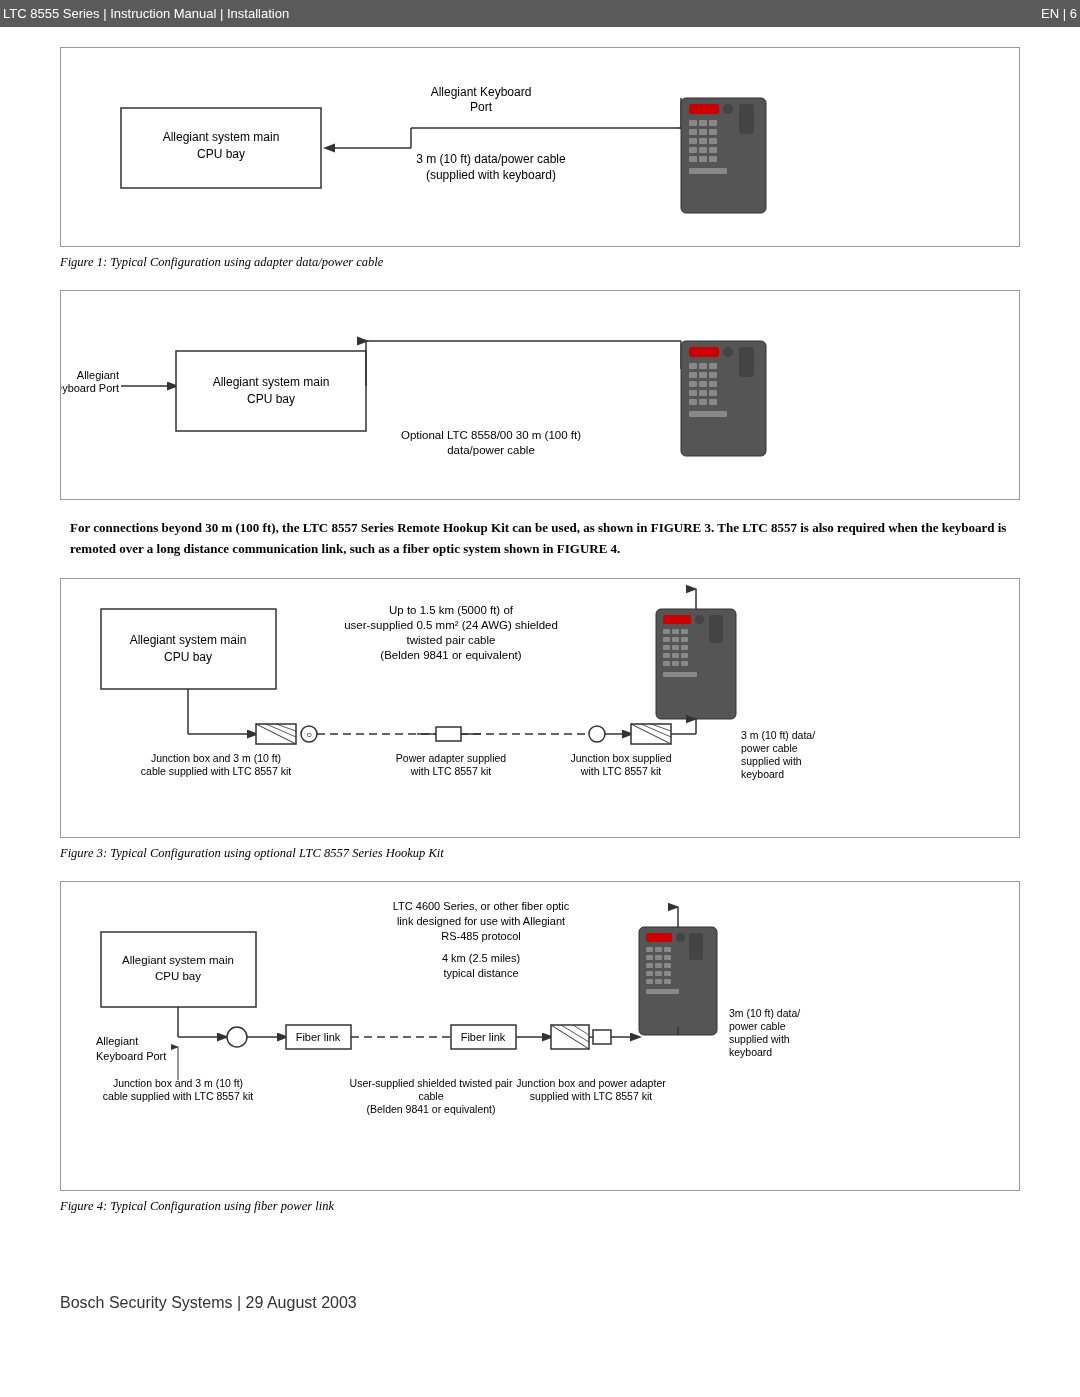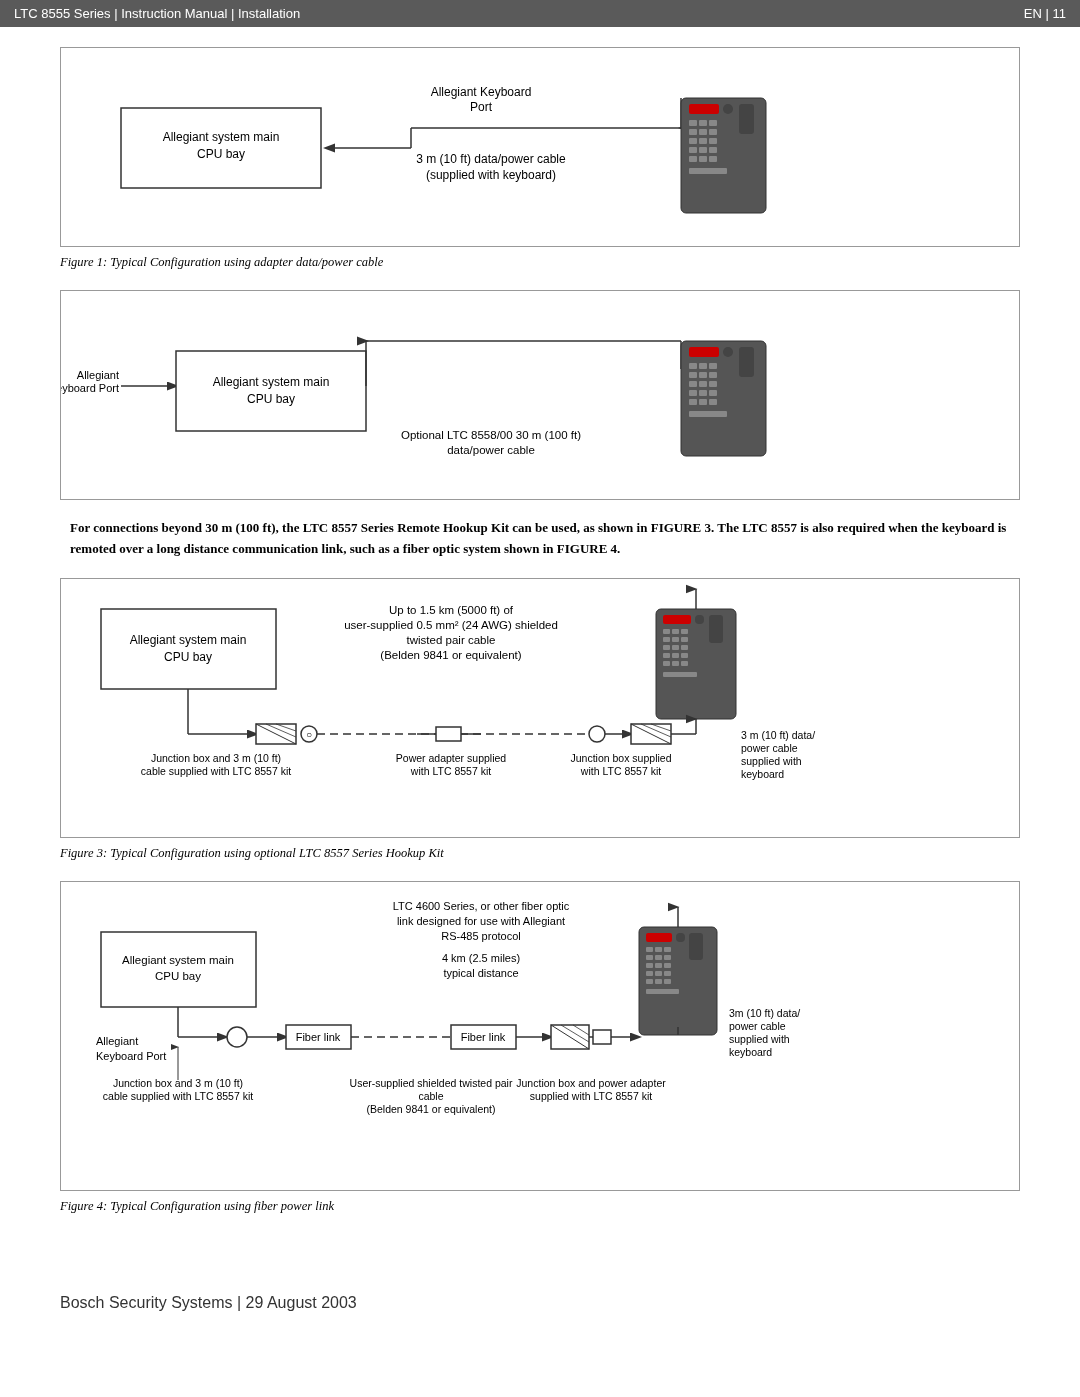--- a/index.html
+++ b/index.html
@@ -10,21 +10,21 @@
       font-family: 'Times New Roman', Times, serif;
       font-size: 13px;
       color: #000;
     }
     .header-bar {
       background: #5a5a5a;
       color: #fff;
       display: flex;
       justify-content: space-between;
       align-items: center;
-      padding: 6px 14px;
+      padding: 6px 3px;
       font-size: 13px;
       font-family: Arial, sans-serif;
     }
     .page-content {
       padding: 20px 60px 30px 60px;
     }
     
     .figure-area {
       border: 1px solid #999;
       position: relative;
@@ -50,21 +50,21 @@
       font-size: 12px;
       font-family: Arial, sans-serif;
       color: #333;
     }
   </style>
 </head>
 <body>
 
 <div class="header-bar">
   <span>LTC 8555 Series | Instruction Manual | Installation</span>
-  <span>EN | 11</span>
+  <span>EN | 6</span>
 </div>
 
 <div class="page-content">
 
   <div class="figure-area" style="height:200px; margin-bottom:8px;">
     <svg width="100%" height="200" xmlns="http://www.w3.org/2000/svg">
 
       <rect x="60" y="60" width="200" height="80" fill="white" stroke="#333" stroke-width="1.5"></rect>
       <text x="160" y="93" text-anchor="middle" font-size="12" font-family="Arial">Allegiant system main</text>
       <text x="160" y="110" text-anchor="middle" font-size="12" font-family="Arial">CPU bay</text>

